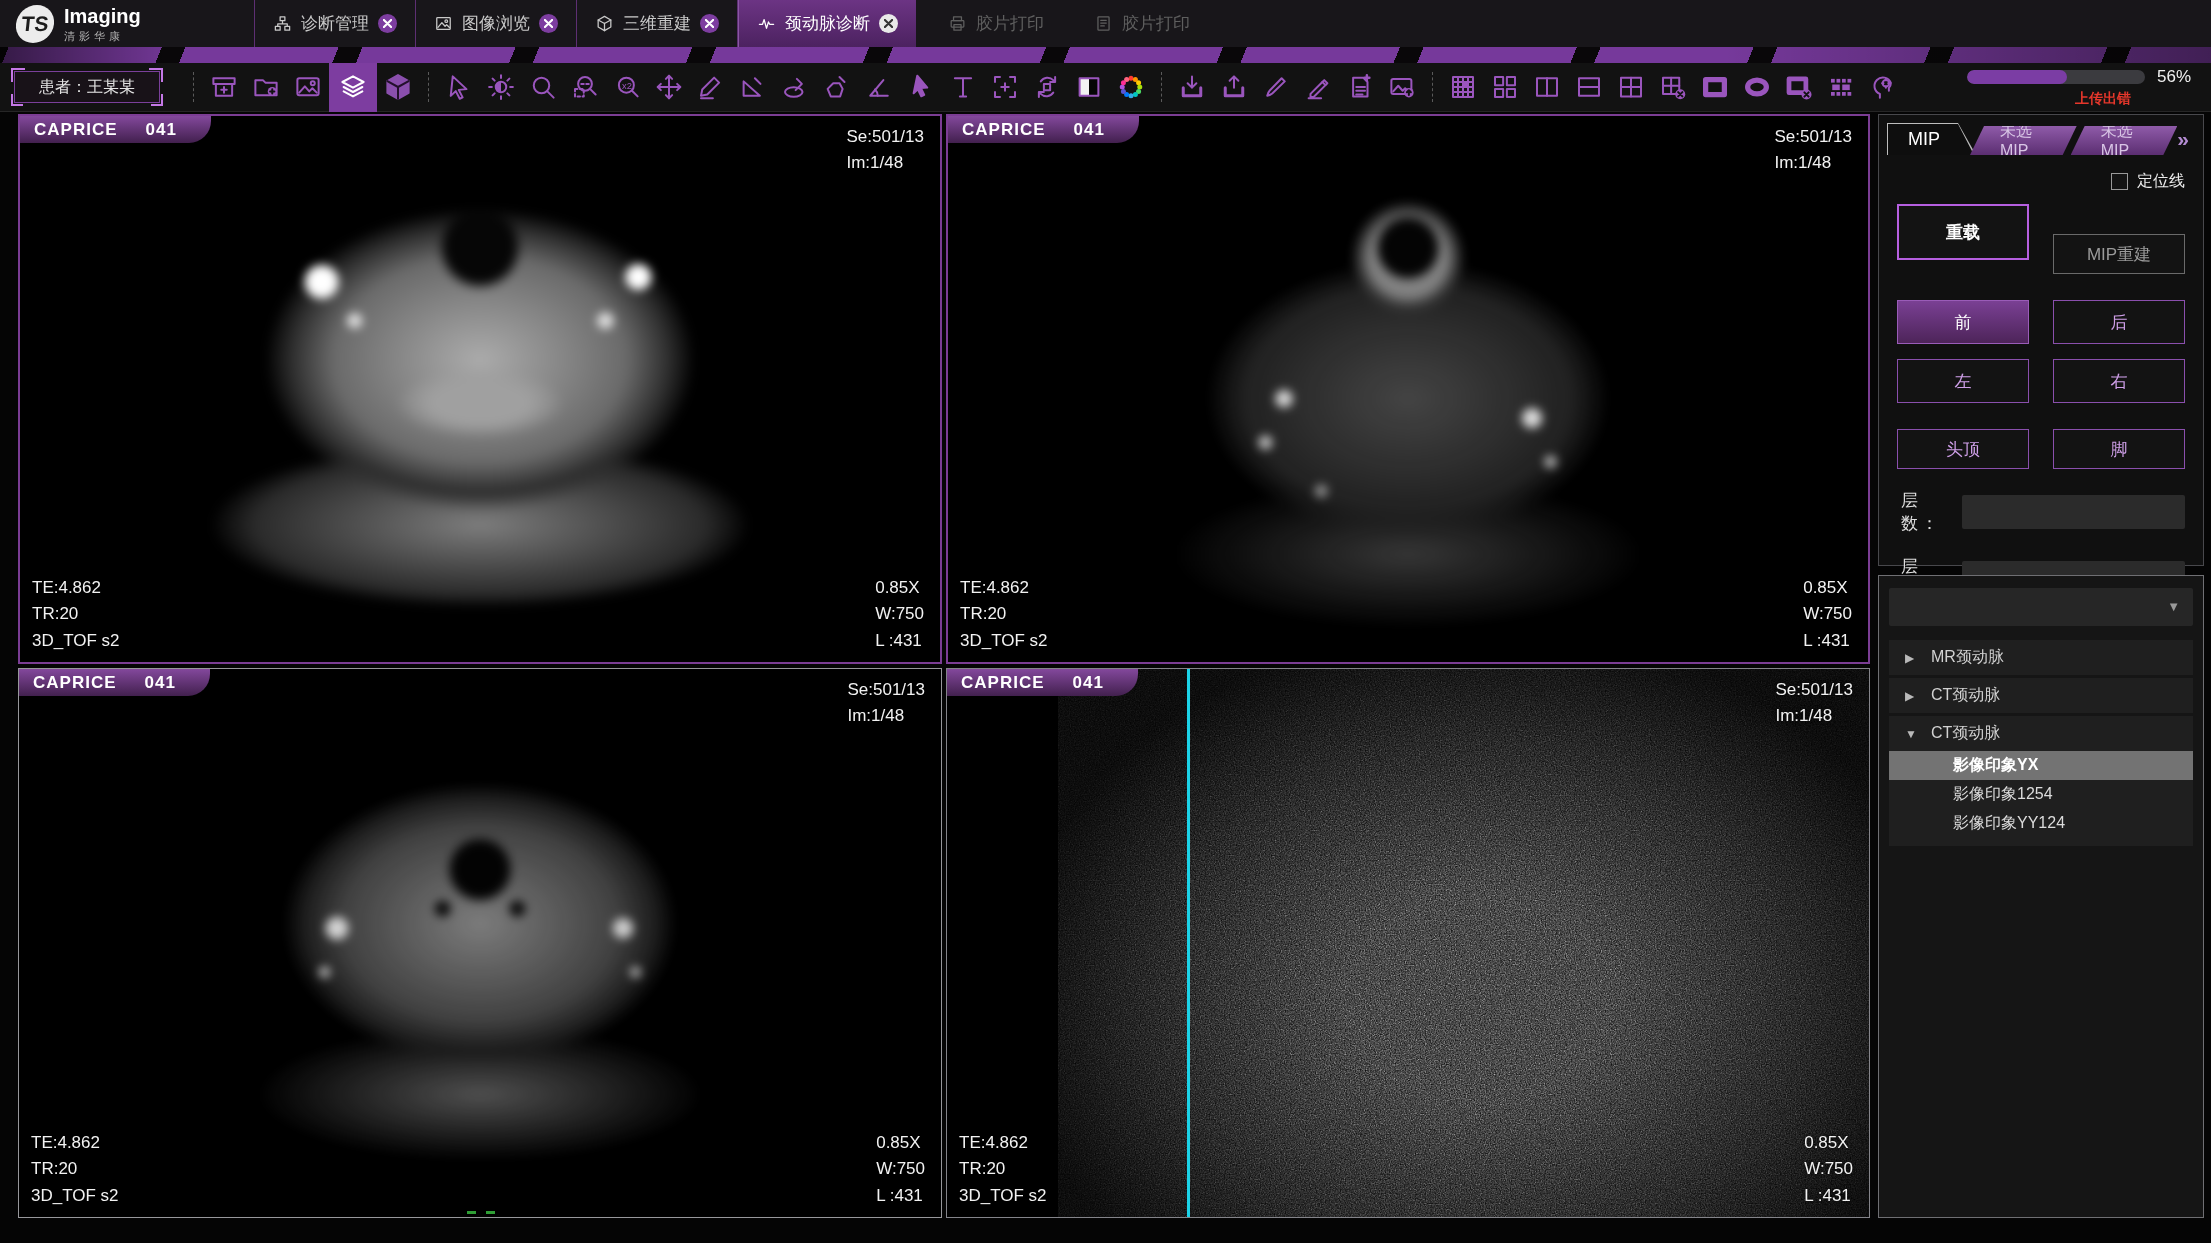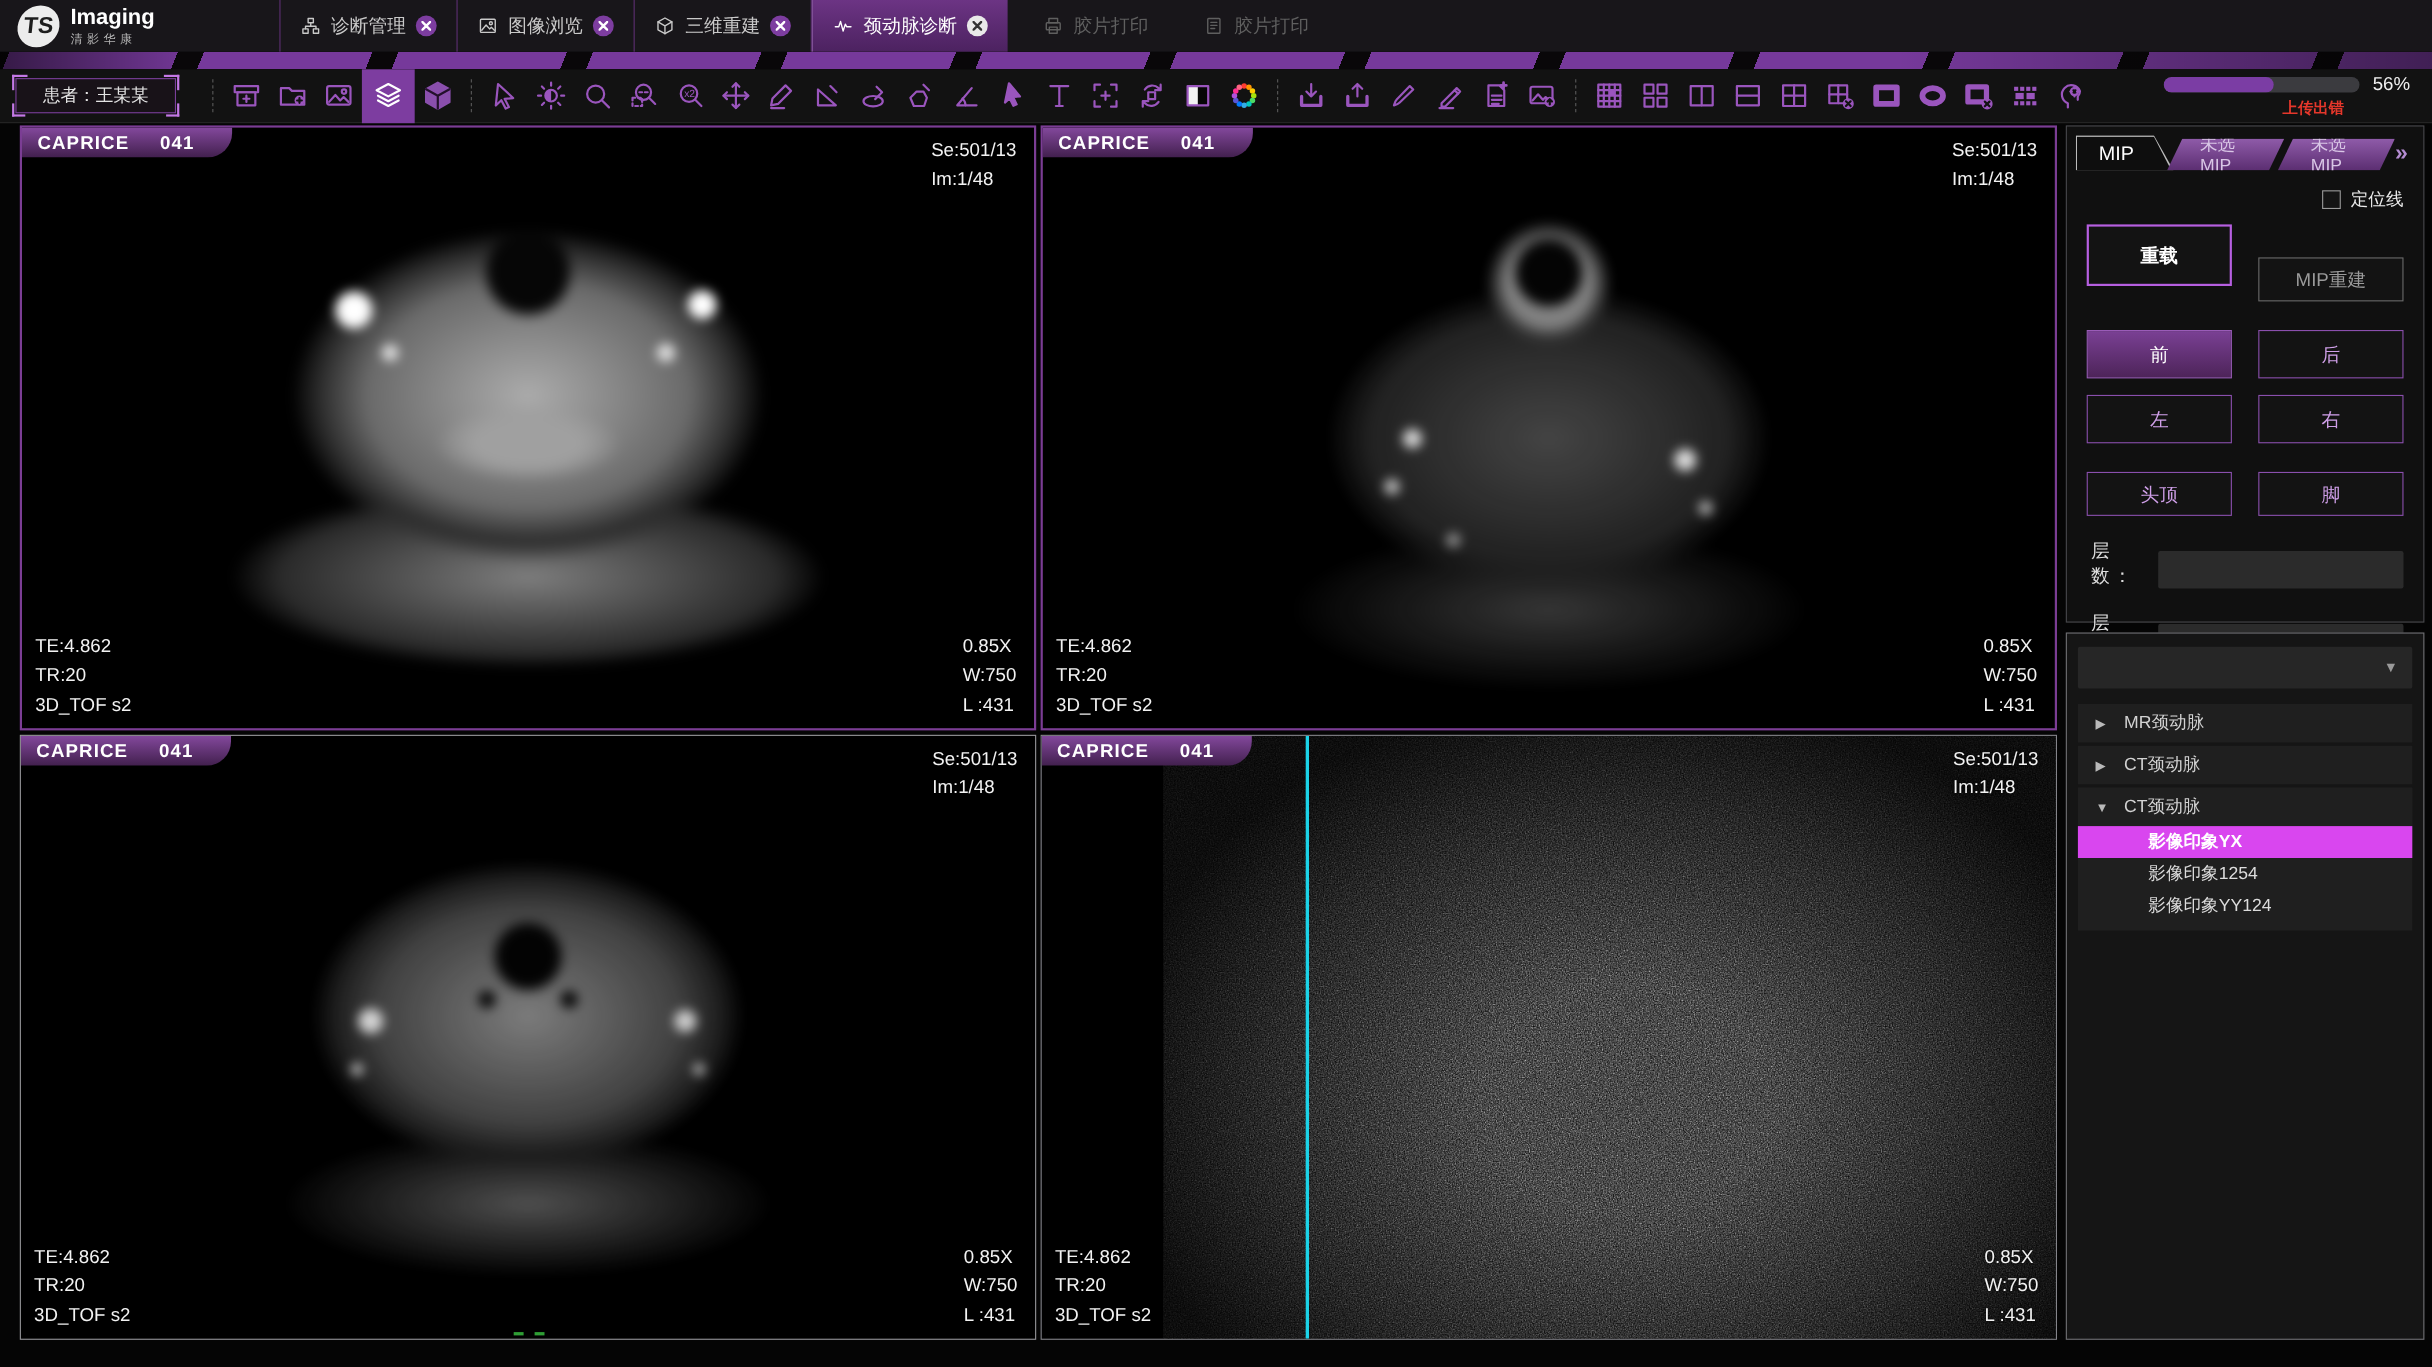--- a/index.html
+++ b/index.html
@@ -133,36 +133,36 @@
 
   .btn-grid { display:grid; grid-template-columns:1fr 1fr; gap:15px 24px; margin:12px 4px 0 4px; }
   .btn { height:40px; display:flex; align-items:center; justify-content:center;
          font-size:17px; background:#131313; border:1px solid #8a4fad; color:#cf9fe8; }
   .btn.reload { border:2px solid #b65fe0; color:#fff; font-weight:bold; height:56px; }
   .btn.mip { border:1px solid #6a6a6a; color:#9a9a9a;margin-top:30px; }
   .btn.front { background:linear-gradient(#7a4094,#4d2459); color:#fff; border:1px solid #9a5cb8; }
   .btn.dir { height:44px; }
   .gap-top { margin-top:26px; }
 
-  .field-row { display:flex; align-items:flex-end; margin:20px 4px 0 8px; color:#dedede;
+  .field-row { display:flex; align-items:center; margin:20px 4px 0 8px; color:#dedede;
                font-size:17px; letter-spacing:3px; }
   .field-row .fld { flex:1; margin-left:12px; height:34px; background:#2b2b2b; border:none;
                     border-radius:2px; color:#eee; font-size:16px; padding:0 8px; }
 
   .sp2 { border:1px solid #6f6f73; background:#151515; flex:1; padding:12px 10px; }
   .dd { height:38px; background:#262626; border-radius:2px; position:relative; margin-bottom:14px; }
   .dd .caret { position:absolute; right:13px; top:11px; color:#9a9a9a; font-size:13px; }
   .trow { height:35px; display:flex; align-items:center; gap:12px; background:#1f1f1f;
           margin-bottom:3px; padding-left:16px; font-size:16px; color:#d2d2d2; }
   .trow .arrow { color:#b9b9b9; font-size:12px; width:14px; }
   .tgroup { background:#1f1f1f; padding-bottom:8px; }
   .tgroup .trow { margin-bottom:0; }
   .child { height:29px; display:flex; align-items:center; padding-left:64px;
            font-size:16px; color:#dcdcdc; }
-  .child.selected { background:#d946ef; color:#fff; font-weight:bold;text-align:center; }
+  .child.selected { background:#737373; color:#fff; font-weight:bold;text-align:center; }
 </style>
 </head>
 <body>
 
 <div id="titlebar">
   <div class="logo-wrap">
     <div class="logo-circle">TS</div>
     <div class="brand-col">
       <span class="brand-main">Imaging</span>
       <span class="brand-sub">清影华康</span>

